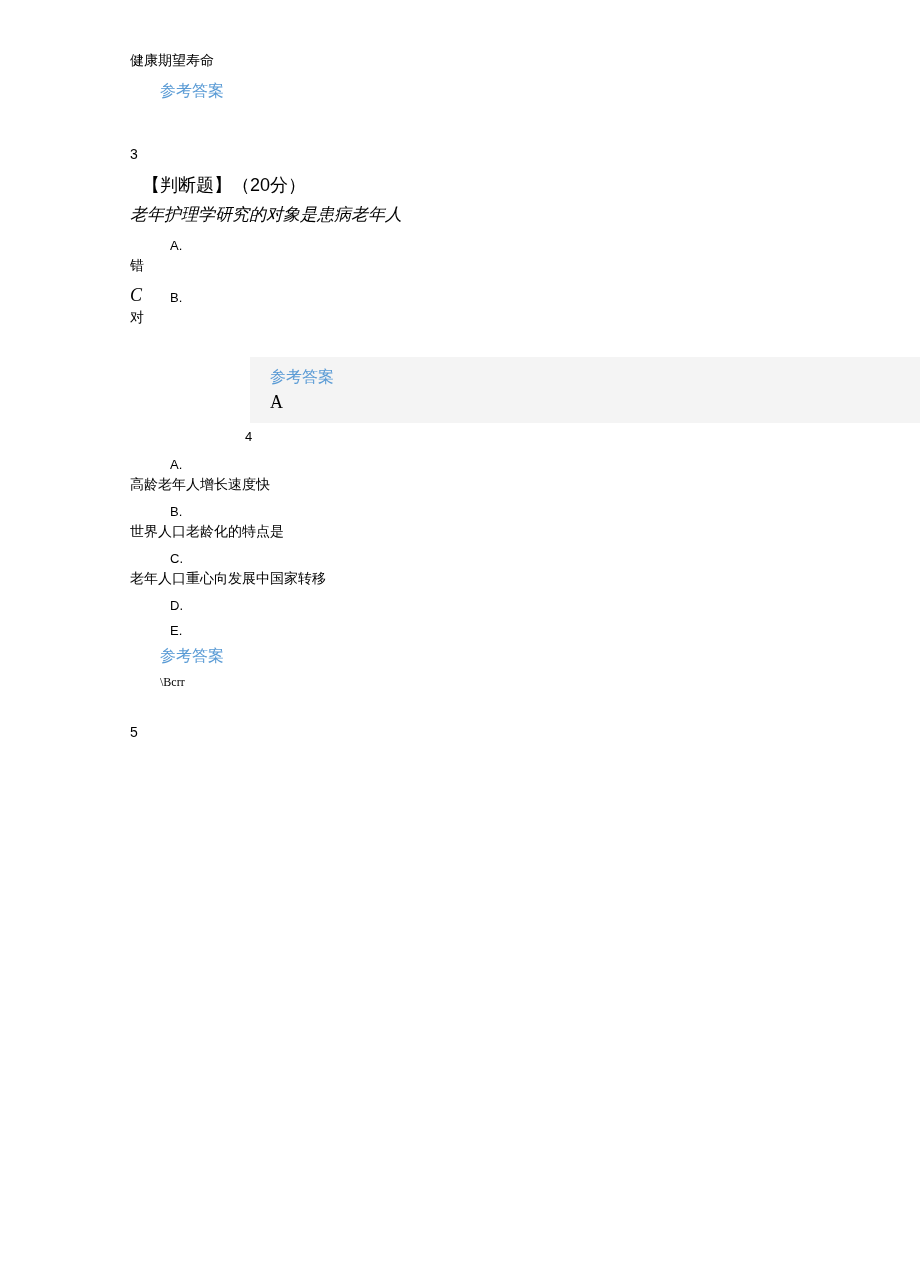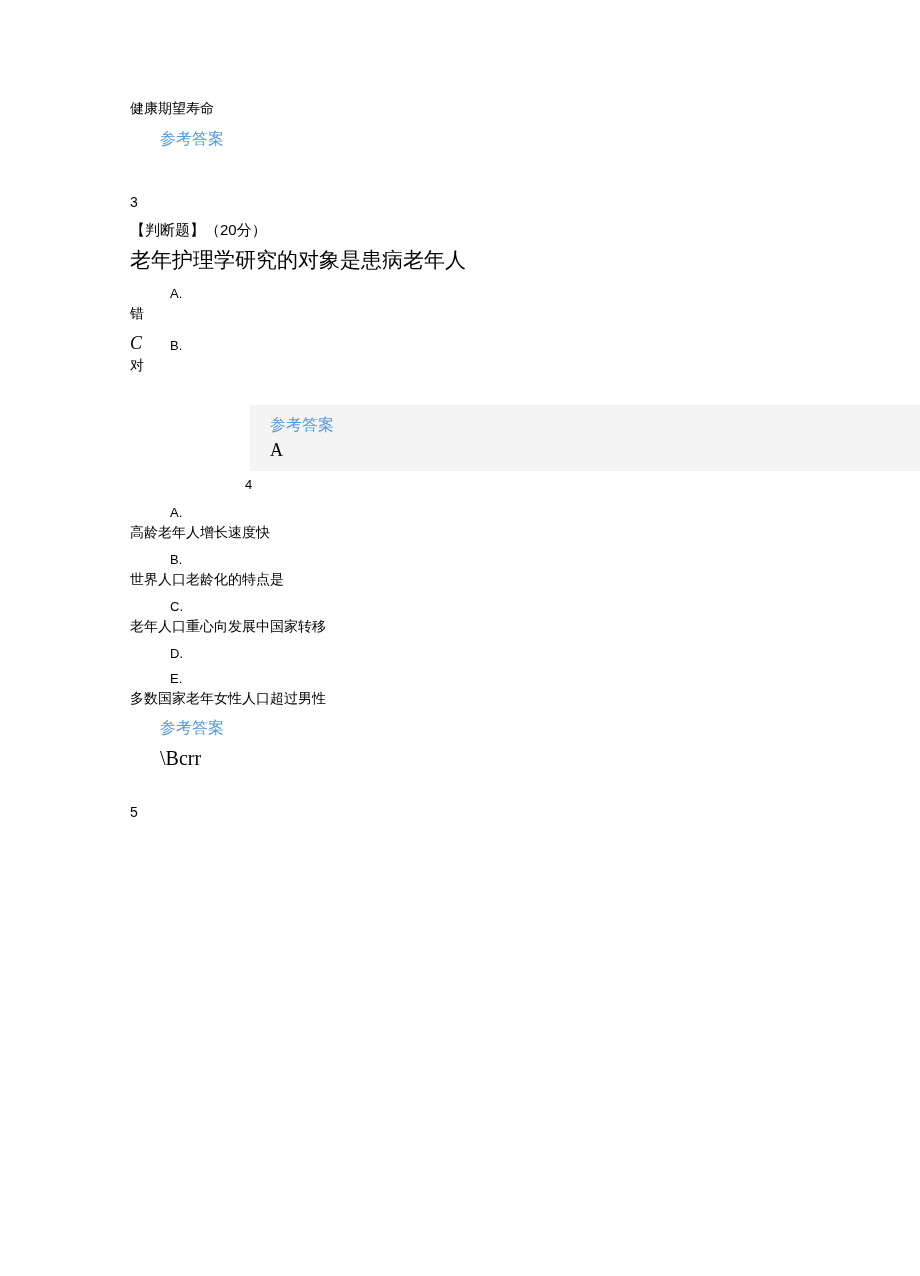--- a/index.html
+++ b/index.html
@@ -5,41 +5,42 @@
   body {
     margin: 0;
     padding: 0;
     font-family: "Microsoft YaHei", "SimSun", sans-serif;
     font-size: 14px;
     color: #000;
     background: #fff;
     width: 920px;
   }
   .page {
-    padding: 96px 130px 40px 130px;
+    padding: 48px 130px 40px 130px;
   }
   .line {
     margin: 0;
     line-height: 1.8;
   }
   .answer-label {
     color: #5a9bd5;
     font-size: 16px;
     margin: 8px 0 8px 30px;
   }
   .qnum {
     margin-top: 40px;
   }
   .qtype {
-    font-size: 15px;
-    margin: 6px 0;
+    font-size: 18px;
+    margin: 6px 12px;
   }
   .qtext {
-    font-size: 21px;
+    font-size: 17px;
     margin: 4px 0 12px 0;
+    font-style: italic;
   }
   .opt-letter {
     margin: 10px 0 4px 40px;
     font-size: 13px;
   }
   .opt-text {
     margin: 4px 0 10px 0;
     font-size: 14px;
   }
   .italic-c {
@@ -67,21 +68,21 @@
     font-size: 18px;
     margin-top: 4px;
   }
   .sub-qnum {
     margin-left: 115px;
     margin-top: 6px;
     font-size: 13px;
   }
   .answer-val-plain {
     font-family: "Times New Roman", serif;
-    font-size: 20px;
+    font-size: 12px;
     margin: 4px 0 6px 30px;
   }
 </style>
 </head>
 <body>
 
 <div class="page">
 
   <p class="line">健康期望寿命</p>
 
@@ -111,20 +112,19 @@
 
   <p class="opt-letter">B.</p>
   <p class="opt-text">世界人口老龄化的特点是</p>
 
   <p class="opt-letter">C.</p>
   <p class="opt-text">老年人口重心向发展中国家转移</p>
 
   <p class="opt-letter">D.</p>
 
   <p class="opt-letter">E.</p>
-  <p class="opt-text">多数国家老年女性人口超过男性</p>
 
   <p class="answer-label">参考答案</p>
   <p class="answer-val-plain">\Bcrr</p>
 
   <p class="line qnum" style="margin-top:30px;">5</p>
 
 </div>
 
 </body></html>

